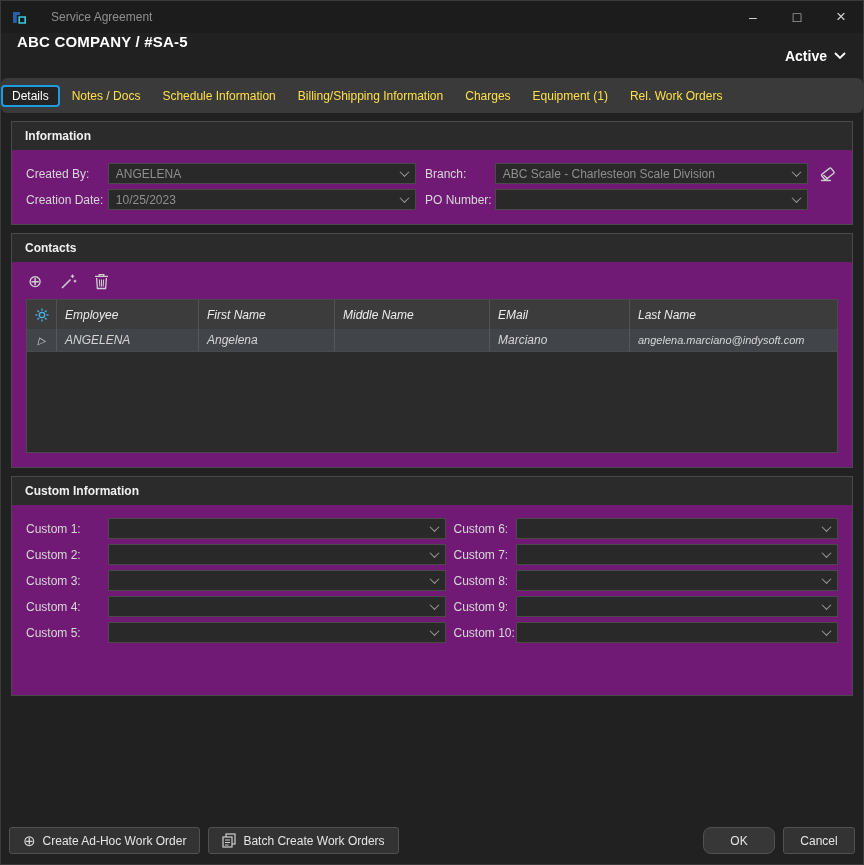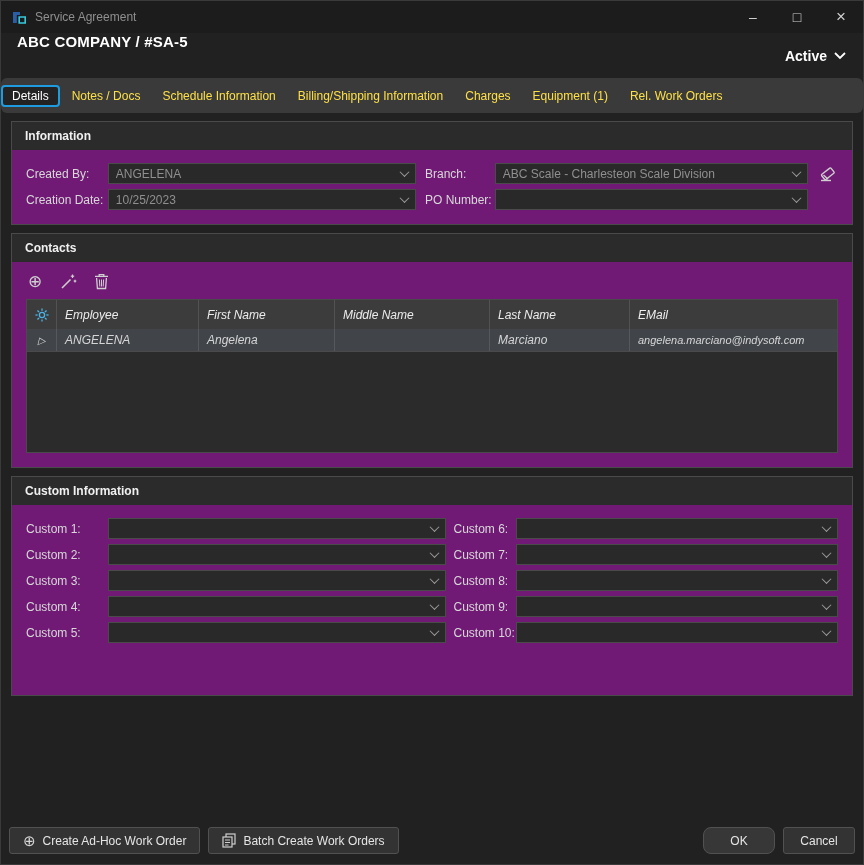--- a/index.html
+++ b/index.html
@@ -9,21 +9,21 @@
     font-size:12px;
     background:#212121;
     color:#e0e0e0;
     display:flex; flex-direction:column;
     border:1px solid #3a3a3a;
     overflow:hidden;
   }
   
   .titlebar { height:32px; background:#1c1c1c; display:flex; align-items:center; flex:0 0 auto; }
   .titlebar .applogo { margin-left:10px; width:16px; height:16px; display:flex; }
-  .titlebar .wtitle { margin-left:8px; color:#8f8f8f; font-size:12px; }
+  .titlebar .wtitle { margin-left:24px; color:#8f8f8f; font-size:12px; }
   .wincontrols { margin-left:auto; display:flex; height:100%; }
   .winbtn { width:44px; height:100%; display:flex; align-items:center; justify-content:center; color:#cfcfcf; font-size:14px; cursor:default; }
   .winbtn.close { font-size:17px; }
   
   .hdr { height:45px; display:flex; padding:0 16px; flex:0 0 auto; }
   .hdr .htitle { font-size:15px; font-weight:bold; color:#ffffff; letter-spacing:.2px; }
   .hdr .status { margin-left:auto; display:flex; align-items:center; gap:6px; }
   .hdr .status .stext { font-size:14px; font-weight:bold; color:#ffffff; }
   
   .tabbar { height:35px; background:#3a3a3a; display:flex; align-items:center; padding-left:0; gap:2px; flex:0 0 auto;border-radius:6px; }
@@ -198,22 +198,22 @@
                   <line x1="11.4" y1="11.4" x2="13.2" y2="13.2"></line>
                 <line x1="2.8" y1="13.2" x2="4.6" y2="11.4"></line>
                   <line x1="11.4" y1="4.6" x2="13.2" y2="2.8"></line>
               </g>
             </svg>
           </span>
         </div>
         <div>Employee</div>
         <div>First Name</div>
         <div>Middle Name</div>
+        <div>EMail</div>
         <div>Last Name</div>
-        <div>EMail</div>
       </div>
       <div class="tgrid trow">
         <div class="expander">▷</div>
         <div>ANGELENA</div>
         <div>Angelena</div>
         <div></div>
         <div>Marciano</div>
         <div class="email">angelena.marciano@indysoft.com</div>
       </div>
       <div class="tempty"></div>

